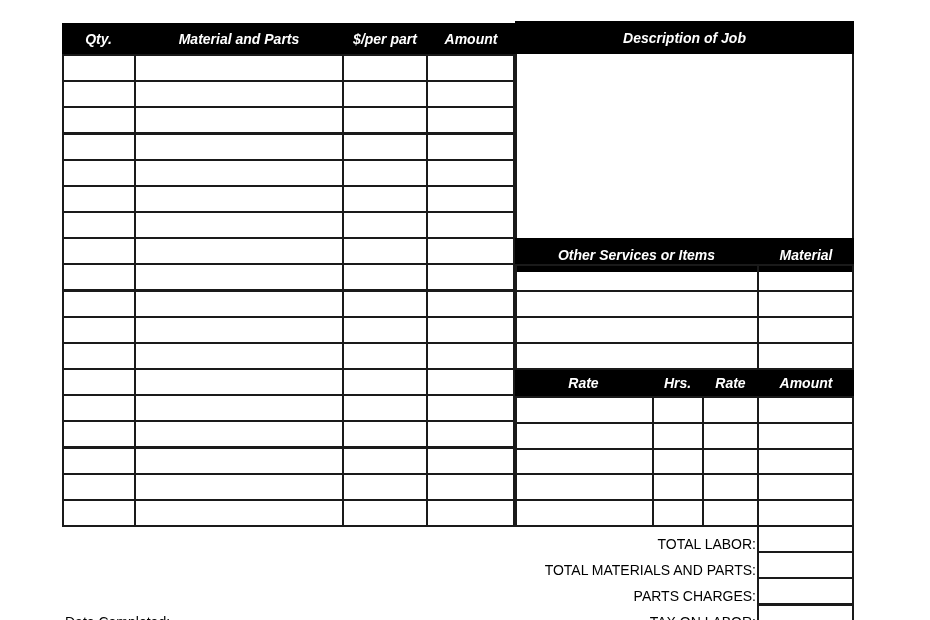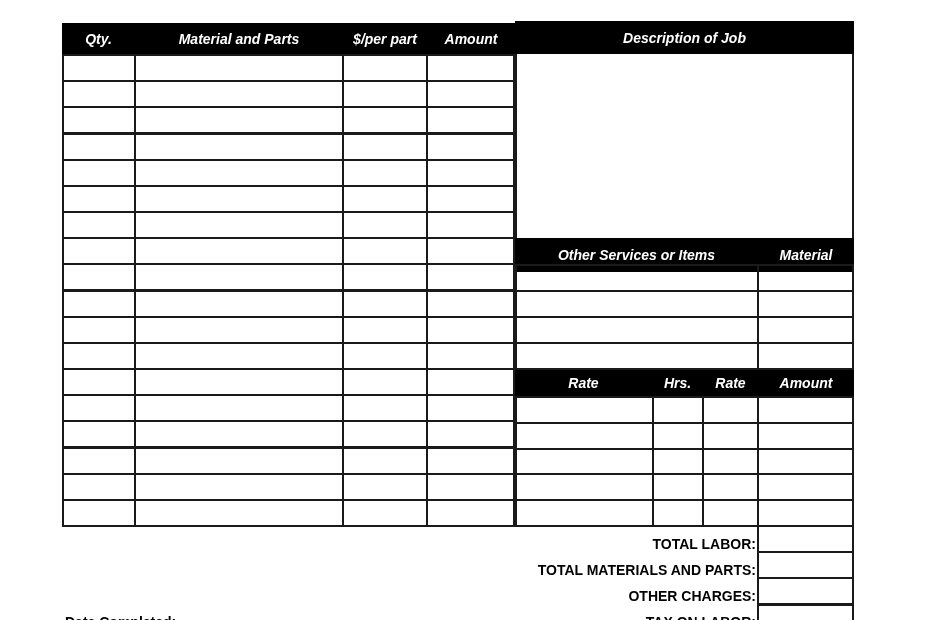--- a/index.html
+++ b/index.html
@@ -2,21 +2,21 @@
 <html><head>
 <meta charset="utf-8">
 <style>
   html, body { margin:0; padding:0; background:#ffffff; }
   body { width:930px; height:620px; position:relative; overflow:hidden;
          font-family:"Liberation Sans", sans-serif; color:#000; }
   .abs { position:absolute; box-sizing:border-box;font-style:italic; }
   .hdr { background:#000; color:#fff; font-weight:bold; font-size:14px;
          display:flex; align-items:center; justify-content:center; }
   .hdr span { display:block; text-align:center; }
-  .label { position:absolute; font-weight:bold; font-size:14px; text-align:right; white-space:nowrap; }
+  .label { position:absolute; font-weight:normal; font-size:14px; text-align:right; white-space:nowrap; }
   .cell { position:absolute; box-sizing:border-box; }
 </style>
 </head>
 <body>
 
 <div class="abs hdr" style="left:62px;top:23px;width:453px;height:31px;">
   <span style="position:absolute;left:0;width:73px;">Qty.</span>
   <span style="position:absolute;left:73px;width:208px;">Material and Parts</span>
   <span style="position:absolute;left:281px;width:84px;">$/per part</span>
   <span style="position:absolute;left:365px;width:88px;">Amount</span>
@@ -142,21 +142,21 @@
     <div class="cell" style="left: 187px; top: 77.4px; width: 57px; height: 27.8px; border: 2px solid rgb(26, 26, 26);"></div>
     <div class="cell" style="left: 242px; top: 77.4px; width: 97px; height: 27.8px; border: 2px solid rgb(26, 26, 26);"></div>
     <div class="cell" style="left: 0px; top: 103.2px; width: 139px; height: 27.8px; border: 2px solid rgb(26, 26, 26);"></div>
     <div class="cell" style="left: 137px; top: 103.2px; width: 52px; height: 27.8px; border: 2px solid rgb(26, 26, 26);"></div>
     <div class="cell" style="left: 187px; top: 103.2px; width: 57px; height: 27.8px; border: 2px solid rgb(26, 26, 26);"></div>
     <div class="cell" style="left: 242px; top: 103.2px; width: 97px; height: 27.8px; border: 2px solid rgb(26, 26, 26);"></div>
   </div>
 
 <div class="label" style="right:174px;top:536px;">TOTAL LABOR:</div>
 <div class="label" style="right:174px;top:562px;">TOTAL MATERIALS AND PARTS:</div>
-<div class="label" style="right:174px;top:588px;">OTHER CHARGES:</div>
+<div class="label" style="right:174px;top:588px;">PARTS CHARGES:</div>
 <div class="label" style="right:174px;top:614px;">TAX ON LABOR:</div>
 
 <div class="abs" style="left:757px;top:526px;width:97px;height:27px;border:2px solid #1a1a1a;border-top:none;"></div>
 <div class="abs" style="left:757px;top:552px;width:97px;height:27px;border:2px solid #1a1a1a;border-top:none;"></div>
 <div class="abs" style="left:757px;top:578px;width:97px;height:27px;border:2px solid #1a1a1a;border-top:none;"></div>
 <div class="abs" style="left:757px;top:604px;width:97px;height:27px;border:2px solid #1a1a1a;"></div>
 
 <div class="label" style="left:65px;top:614px;text-align:left;">Date Completed:</div>
 
 </body></html>

